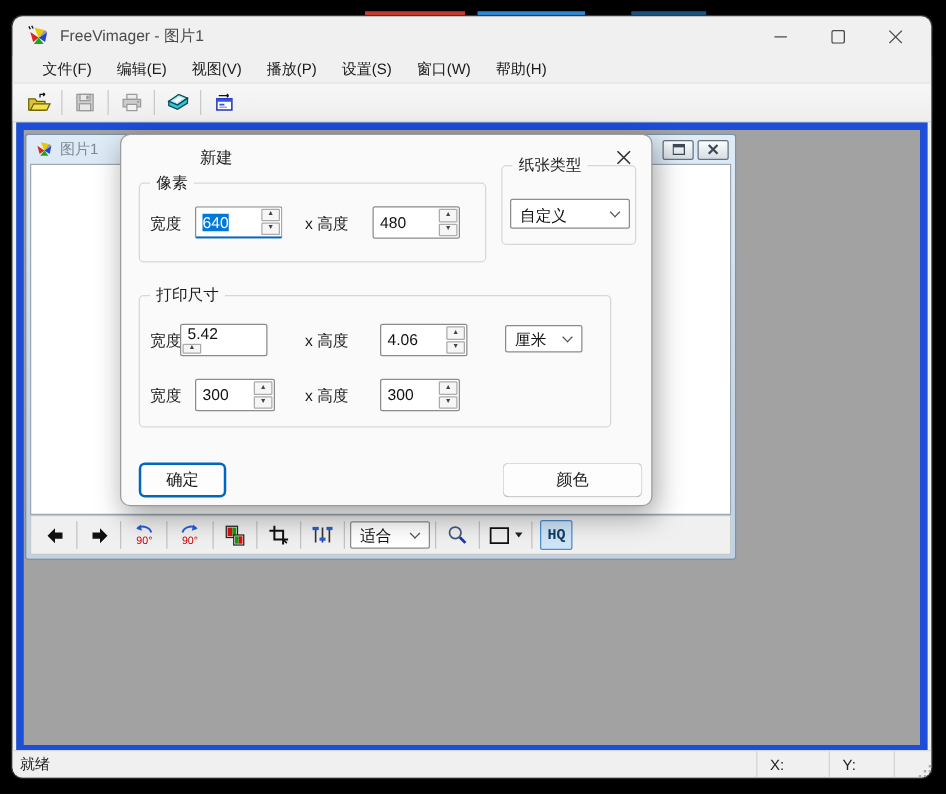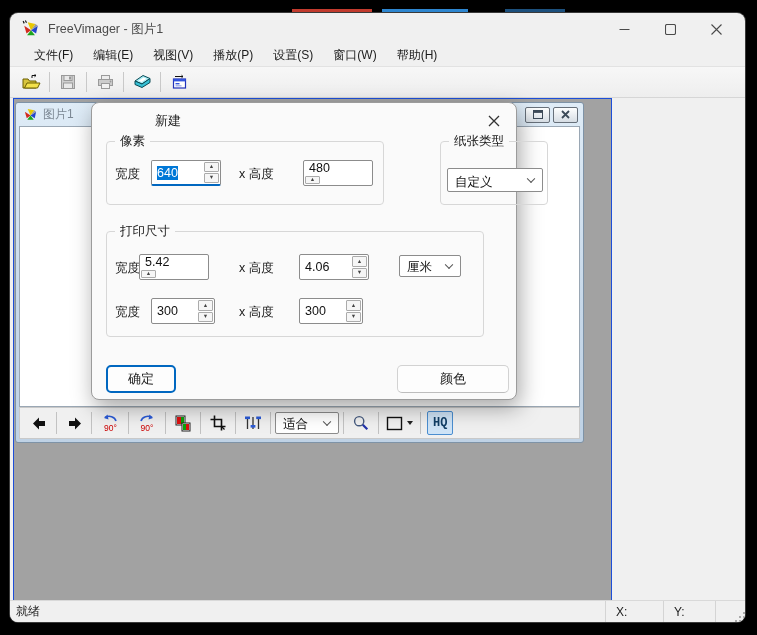--- a/index.html
+++ b/index.html
@@ -30,22 +30,22 @@
   .menu-item { font-size:12px; color:#1b1b1b; padding:3px 10px; cursor:default; }
 
   .toolbar { position:absolute; left:0; top:54px; width:100%; height:31px;
              display:flex; align-items:center; padding-left:6px;
              background:linear-gradient(180deg,#f7f7f7,#eeeeee);
              border-bottom:1px solid #d6d6d6; }
   .tb-btn { width:30px; height:25px; display:flex; align-items:center; justify-content:center; }
   .tb-sep { width:1px; height:20px; background:#c9c9c9; margin:0 3px; }
 
   
-  .mdi { position:absolute; left:3px; top:85px; width:599px; height:504px;
-         background:#a2a2a2; border:1px solid #1d4ed8; }
+  .mdi { position:absolute; left:3px; top:85px; width:729px; height:504px;
+         background:#a2a2a2; border:6px solid #1d4ed8; }
 
   
   .child-window { position:absolute; left:1px; top:3px; width:569px; height:341px;
                   background:linear-gradient(180deg,#dfecf7 0%,#c7d8e9 60%,#bfd2e5 100%);
                   border:1px solid #7e93a7; border-radius:3px; padding:0 3px 3px 3px; }
   .child-titlebar { height:23px; display:flex; align-items:center; padding:0 2px 0 4px; }
   .child-titlebar .c-ico { width:15px; height:15px; margin-right:5px; }
   .child-title { font-size:12px; color:#7d8995; flex:1 1 auto; }
   .c-btn { width:25px; height:16px; margin-left:3px; border:1px solid #67707a; border-radius:2px;
            background:linear-gradient(180deg,#fdfefe,#d6dde4); display:flex; align-items:center; justify-content:center; }
@@ -78,21 +78,21 @@
             background:#fafafa; border:1px solid #9b9b9b; border-radius:8px;
             box-shadow:3px 8px 22px rgba(0,0,0,.35); }
   .dlg-title { position:absolute; left:15px; top:9px; font-size:13px; color:#1a1a1a;margin-left:48px; }
   .dlg-close { position:absolute; right:15px; top:11px; width:14px; height:14px;
                display:flex; align-items:center; justify-content:center; }
 
   .group { position:absolute; border:1px solid #d7d7d7; border-radius:4px; }
   .group-label { position:absolute; top:-9px; left:8px; background:#fafafa;
                  padding:0 5px; font-size:12.5px; color:#1a1a1a; }
   .g-pixels { left:14px; top:38px;  width:278px; height:64px; }
-  .g-paper  { left:304px; top:38px; width:108px; height:64px;margin-left:44px; }
+  .g-paper  { left:304px; top:24px; width:108px; height:64px; }
   .g-print  { left:14px; top:128px; width:378px; height:106px; }
 
   .f-label { position:absolute; font-size:12.5px; color:#1a1a1a; }
 
   .spin { position:absolute; height:26px; background:#fff; border:1px solid #8c8c8c;
           border-radius:2px; display:flex; align-items:stretch; overflow:hidden; }
   .spin.focused { border-bottom:2px solid #0067c0; }
   .spin-val { flex:1 1 auto; font-size:12.5px; color:#111; display:flex; align-items:center; padding-left:5px; }
   .spin.focused .spin-val span { background:#0078d7; color:#fff; }
   .spin-btns { width:17px; display:flex; flex-direction:column; padding:1px; gap:1px; }
@@ -336,21 +336,21 @@
             <div class="spin-btns">
               <div class="spin-b">
                   <span>▲</span>
                 </div>
               <div class="spin-b">
                   <span>▼</span>
                 </div>
             </div>
           </div>
           <span class="f-label" style="left:132px;top:24px;">x 高度</span>
-          <div class="spin" style="left:196px;top:18px;width:70px;flex-direction:column;">
+          <div class="spin" style="left:186px;top:18px;width:70px;">
             <div class="spin-val">
                 <span>480</span>
               </div>
             <div class="spin-btns">
               <div class="spin-b">
                   <span>▲</span>
                 </div>
               <div class="spin-b">
                   <span>▼</span>
                 </div>

